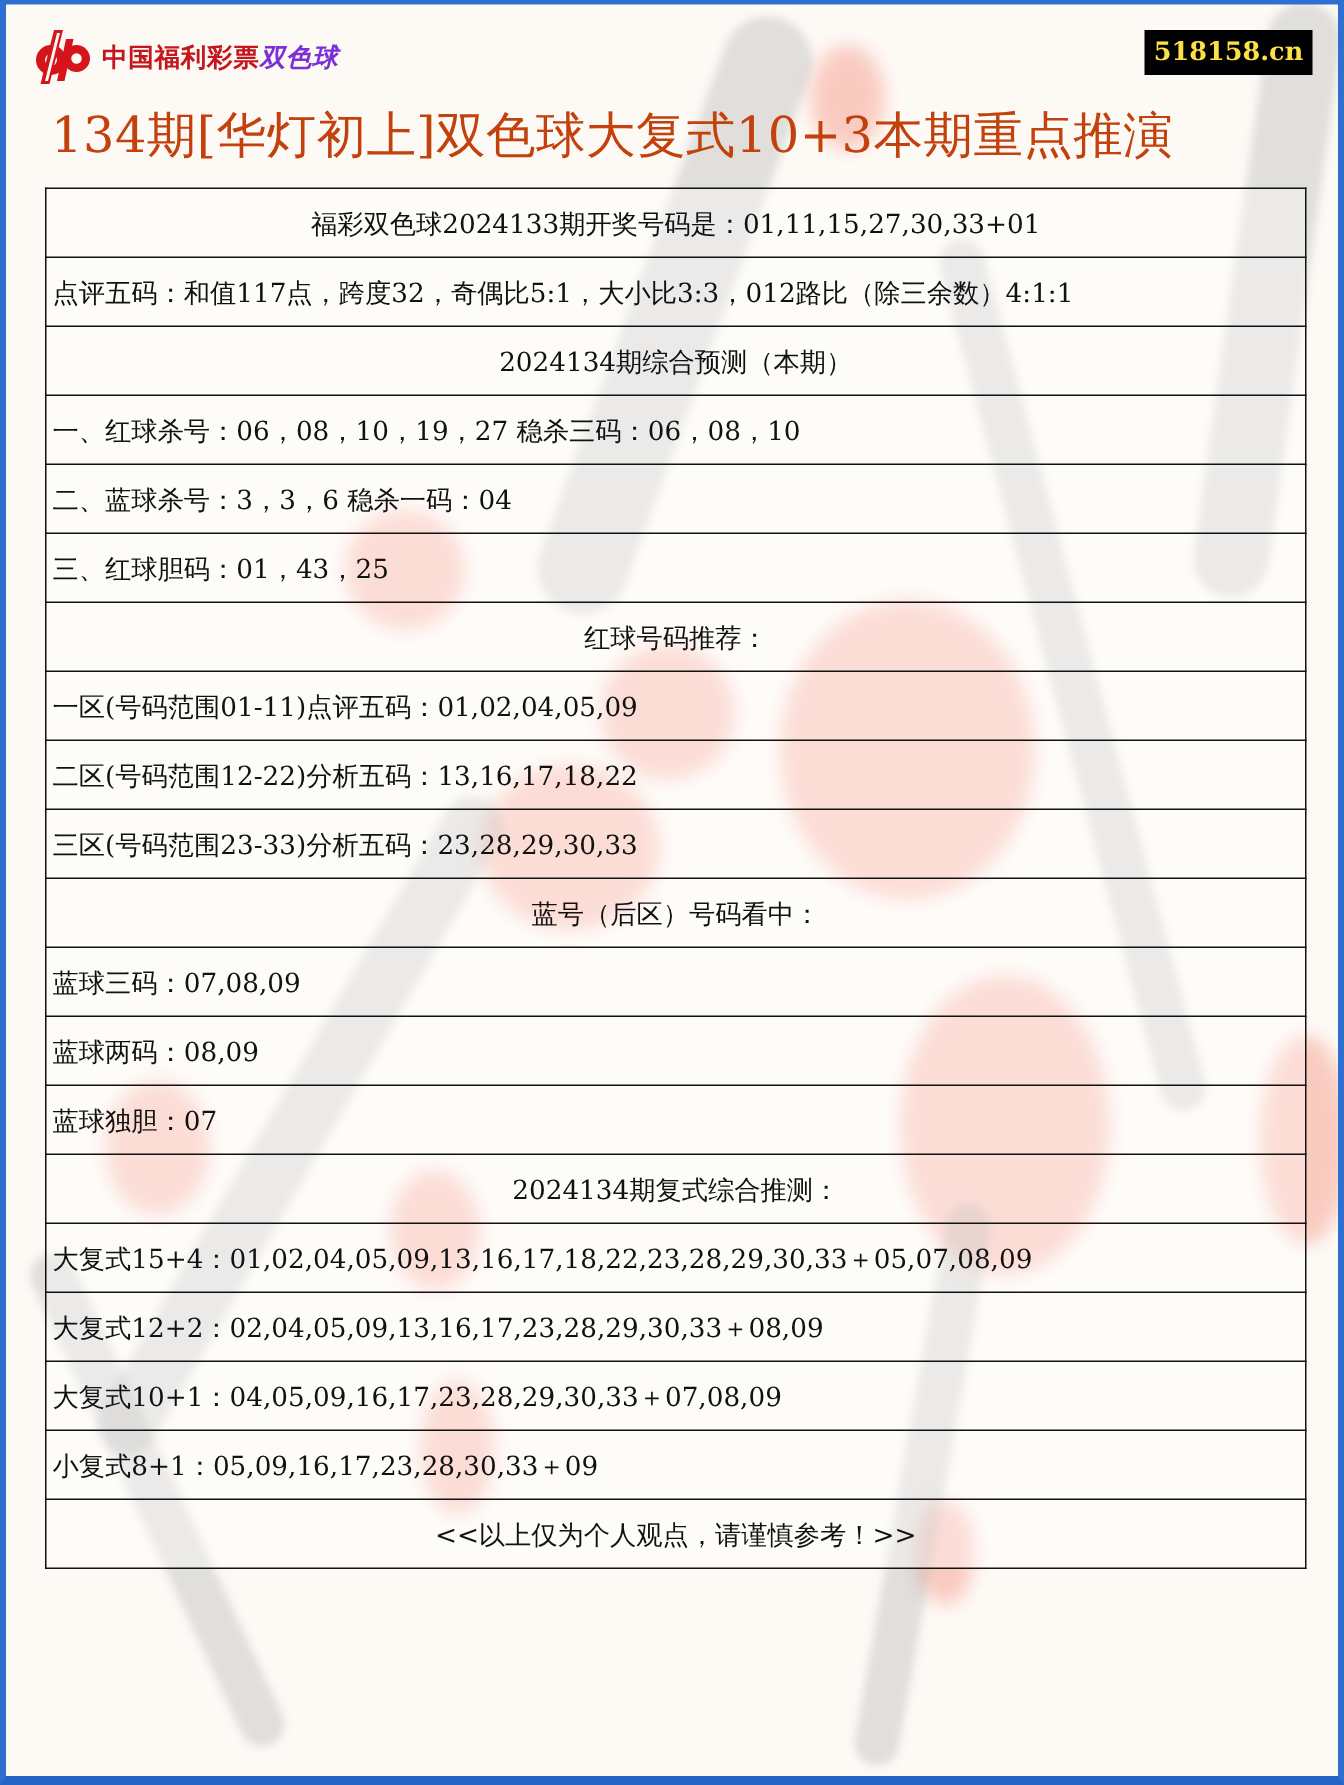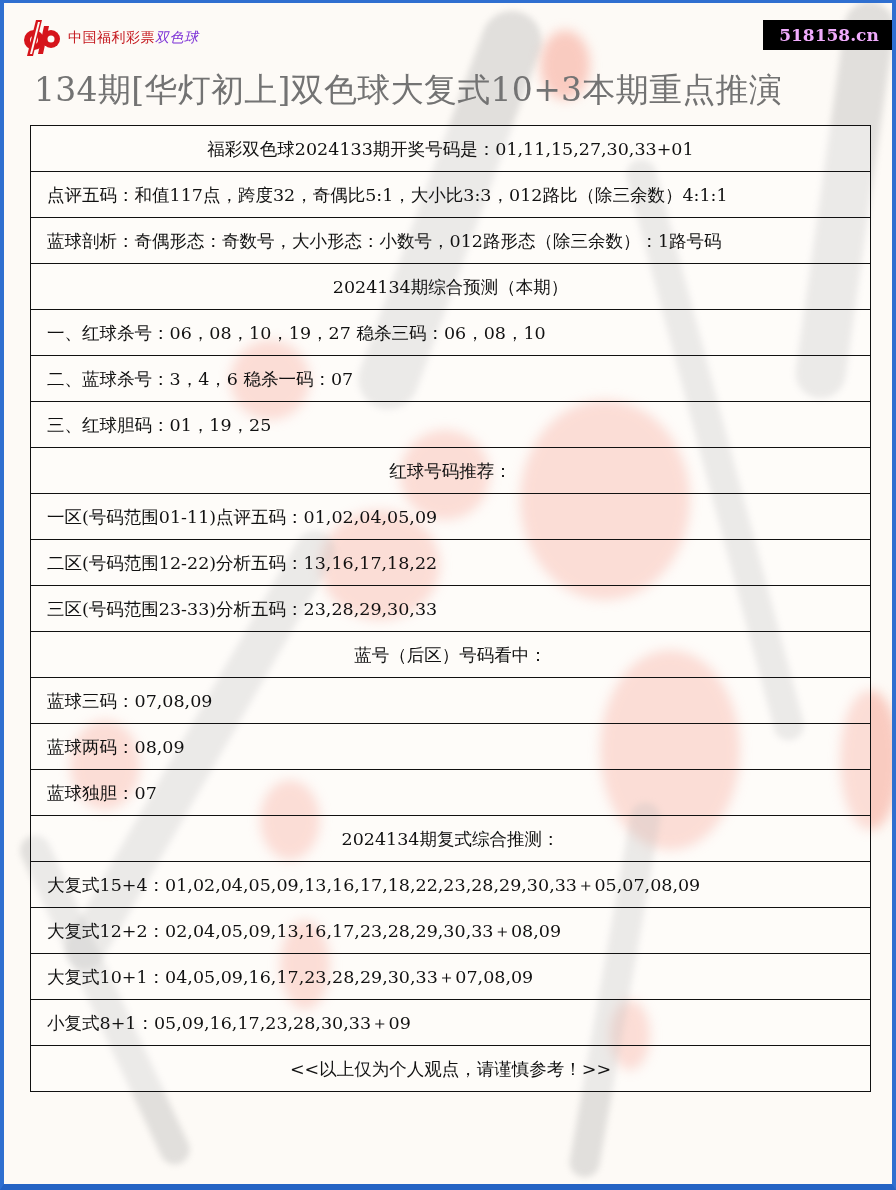--- a/index.html
+++ b/index.html
@@ -14,39 +14,39 @@
     border-top:3px solid #2f6fd0; border-bottom:6px solid #2563c4;
     pointer-events:none; z-index:5;
   }
   
   .bg { position:absolute; inset:0; overflow:hidden; z-index:0; }
   .blob { position:absolute; border-radius:50%; background:#f7a595; opacity:0.55; filter:blur(6px); }
   .stroke { position:absolute; background:#9a9a9a; opacity:0.28; border-radius:40px; filter:blur(3px); }
 
   .logo { position:absolute; left:22px; top:20px; display:flex; align-items:center; z-index:2; }
   .logo-mark { width:40px; height:36px; position:relative; }
-  .logo-text { font-family:"DejaVu Sans", sans-serif; font-weight:normal; font-size:14px; color:#c4161c; margin-left:6px; letter-spacing:0.5px; }
+  .logo-text { font-family:"DejaVu Sans", sans-serif; font-weight:bold; font-size:17px; color:#c4161c; margin-left:6px; letter-spacing:0.5px; }
   .logo-text .ssq { color:#7b2fd6; font-style:italic; }
 
   .site-badge {
-    position:absolute; left:763px; top:20px; width:132px; height:30px;
-    background:#000; color:#f0abfc; font-family:"DejaVu Serif", serif; font-weight:bold;
+    position:absolute; left:763px; top:20px; width:112px; height:30px;
+    background:#000; color:#fde047; font-family:"DejaVu Serif", serif; font-weight:bold;
     font-size:17px; line-height:30px; text-align:center; z-index:2;
   }
   .page-title {
     position:absolute; left:34px; top:66px; width:840px;
-    font-size:33px; color:#737373; line-height:48px; white-space:nowrap; z-index:2;
+    font-size:33px; color:#c2410c; line-height:48px; white-space:nowrap; z-index:2;
     letter-spacing:0.3px;
   }
   .tbl {
     position:absolute; left:30px; top:125px; width:841px; z-index:2;
     border-collapse:collapse;
   }
   .tbl td {
-    border:1.5px solid #111; height:45px; padding:0 16px; font-size:17.5px;
+    border:1.5px solid #111; height:45px; padding:0 4px; font-size:17.5px;
     color:#111; white-space:nowrap; background:rgba(255,255,255,0.35);
   }
   .tbl td.c { text-align:center; }
 </style>
 </head>
 <body>
 
 <div class="bg">
   <div class="blob" style="left:540px;top:30px;width:50px;height:70px;"></div>
   <div class="blob" style="left:520px;top:400px;width:170px;height:200px;"></div>
@@ -90,33 +90,30 @@
 
 <table class="tbl">
   <tbody id="tbody">
       <tr>
         <td class="c">福彩双色球2024133期开奖号码是：01,11,15,27,30,33+01</td>
       </tr>
       <tr>
         <td>点评五码：和值117点，跨度32，奇偶比5:1，大小比3:3，012路比（除三余数）4:1:1</td>
       </tr>
       <tr>
-        <td>蓝球剖析：奇偶形态：奇数号，大小形态：小数号，012路形态（除三余数）：1路号码</td>
-      </tr>
-      <tr>
         <td class="c">2024134期综合预测（本期）</td>
       </tr>
       <tr>
         <td>一、红球杀号：06，08，10，19，27 稳杀三码：06，08，10</td>
       </tr>
       <tr>
-        <td>二、蓝球杀号：3，4，6 稳杀一码：07</td>
+        <td>二、蓝球杀号：3，3，6 稳杀一码：04</td>
       </tr>
       <tr>
-        <td>三、红球胆码：01，19，25</td>
+        <td>三、红球胆码：01，43，25</td>
       </tr>
       <tr>
         <td class="c">红球号码推荐：</td>
       </tr>
       <tr>
         <td>一区(号码范围01-11)点评五码：01,02,04,05,09</td>
       </tr>
       <tr>
         <td>二区(号码范围12-22)分析五码：13,16,17,18,22</td>
       </tr>

